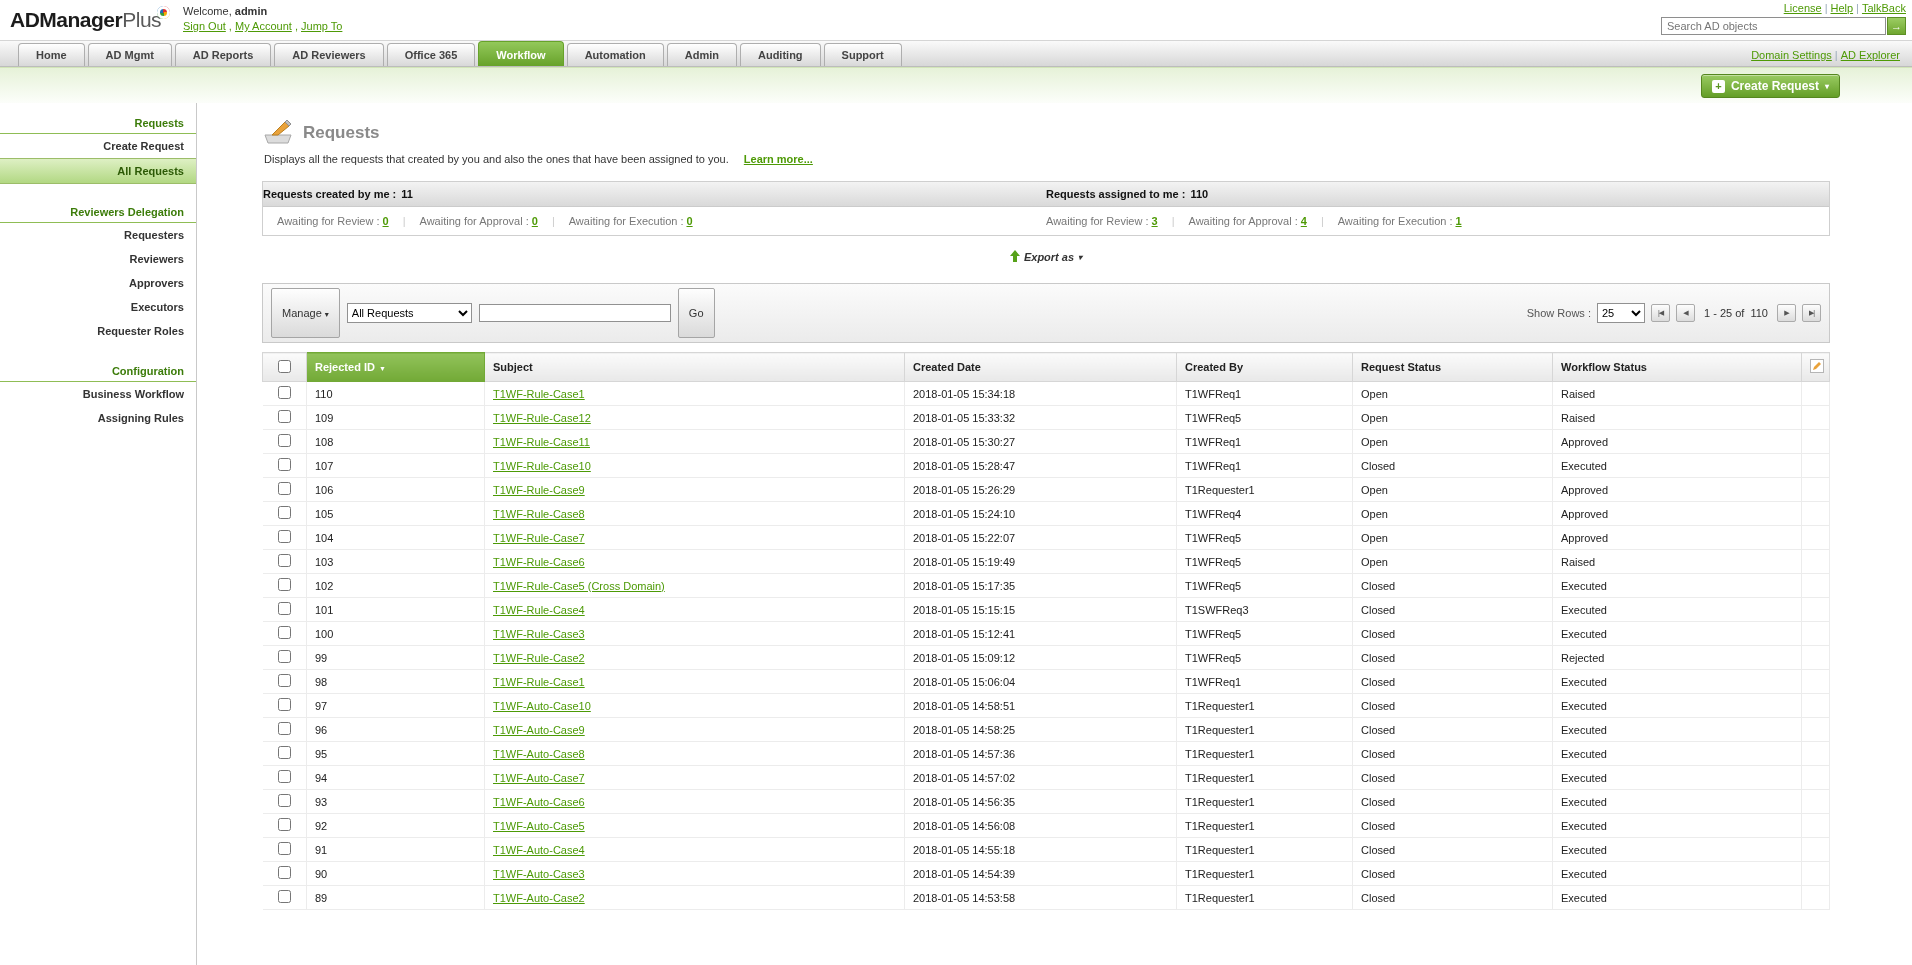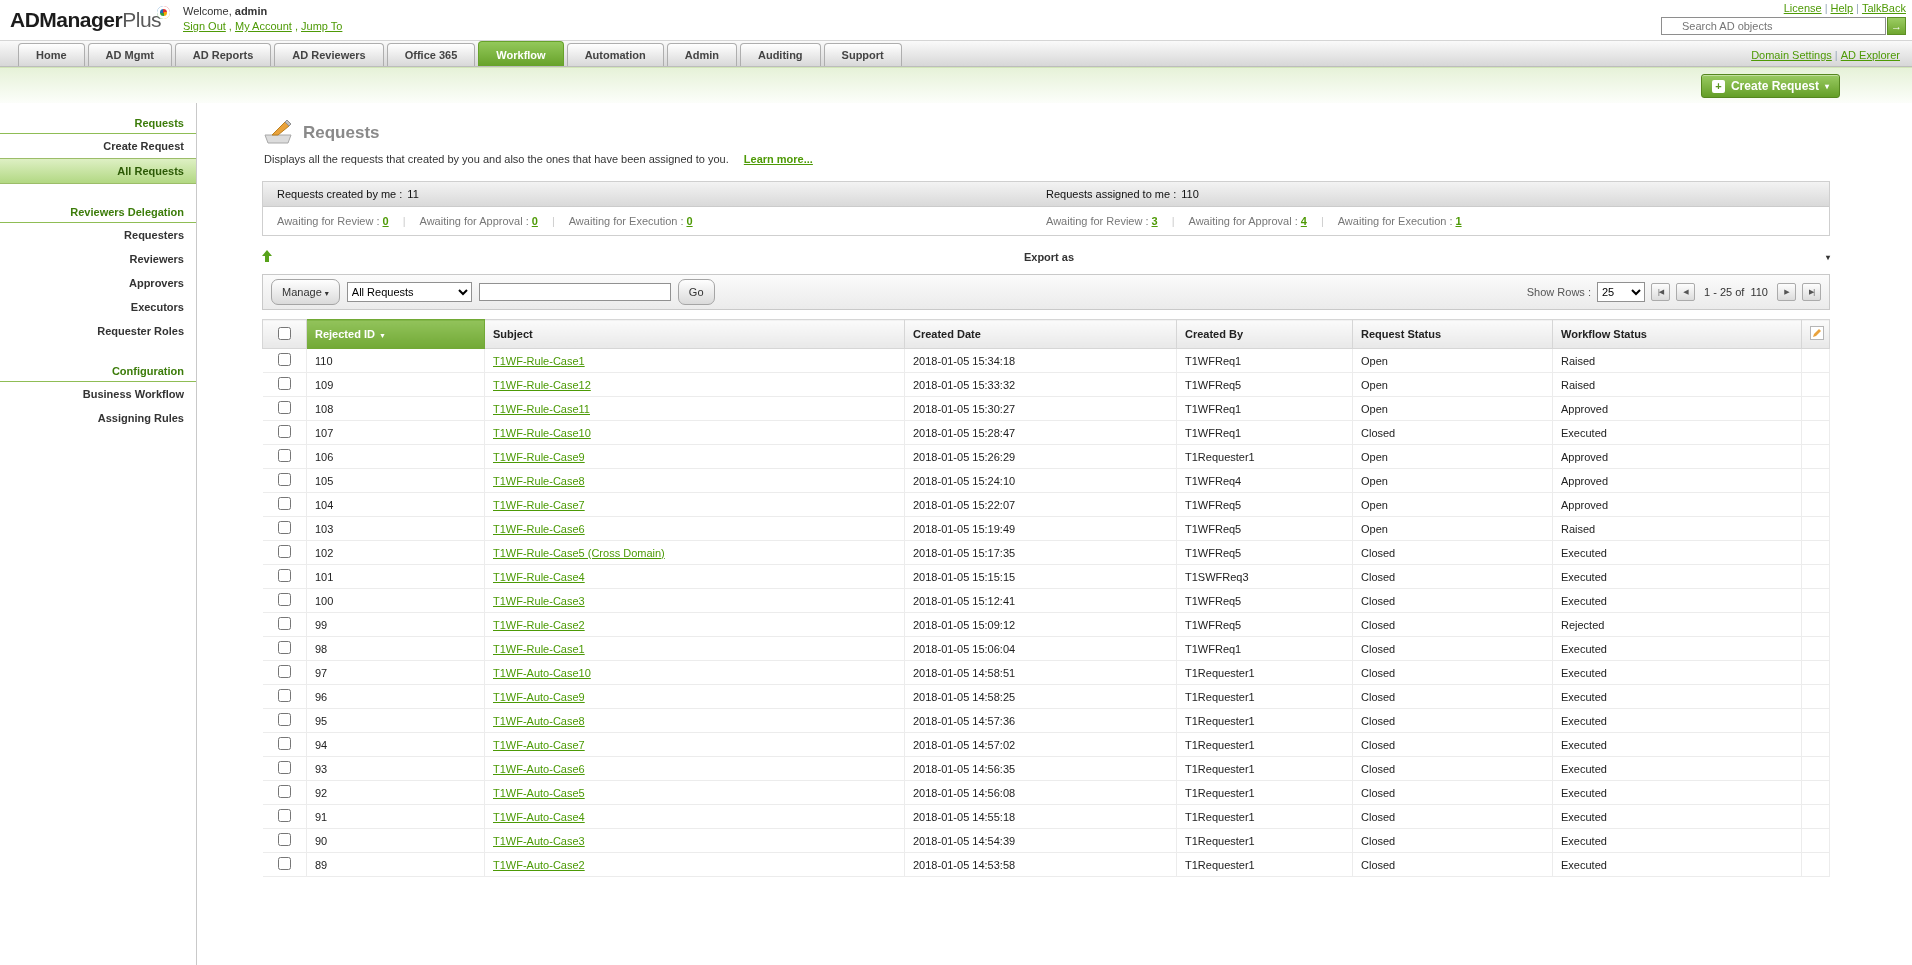--- a/index.html
+++ b/index.html
@@ -19,21 +19,21 @@
   .logo .b1 { font-weight:bold; color:#1c1c1c; }
   .logo .b2 { color:#5a5a5a; }
   .logo-swirl { display:inline-block; width:13px; height:13px; border-radius:50%;
     background:conic-gradient(#d33 0 25%, #f6a800 25% 50%, #3a9a35 50% 75%, #1d6fb8 75% 100%);
     box-shadow: inset 0 0 0 3px #fff; vertical-align:super; margin-left:-4px; }
   .welcome { position:absolute; left:183px; top:4px; line-height:15px; white-space:nowrap; }
   .welcome .user { font-weight:bold; }
   .topright { position:absolute; right:6px; top:2px; text-align:right; }
   .util-links { margin-bottom:3px; font-size:11px; }
   .searchrow { display:flex; align-items:center; justify-content:flex-end; }
-  .search-input { width:225px; height:18px; border:1px solid #8e8e8e; padding:1px 20px; font-size:11px;
+  .search-input { width:225px; height:18px; border:1px solid #8e8e8e; padding:1px 5px; font-size:11px;
     font-family:"Liberation Sans",sans-serif; color:#333; }
   .search-go { width:19px; height:18px; background:linear-gradient(#9ccd63,#6fa62f); border:1px solid #5d8f25;
     color:#fff; display:flex; align-items:center; justify-content:center; font-size:11px; cursor:pointer; margin-left:1px; }
 
   
   .tabbar { height:27px; background:linear-gradient(#fafafa,#d7d7d7); border-top:1px solid #d5d5d5;
     border-bottom:1px solid #bcbcbc; display:flex; align-items:flex-end; padding-left:10px; }
   .tabs { display:flex; align-items:flex-end; gap:3px;padding-left:8px; }
   .tab { background:linear-gradient(#ffffff,#d8d8d8); border:1px solid #aeaeae; border-bottom:none;
     border-radius:4px 4px 0 0; padding:5px 17px; font-weight:bold; color:#444; cursor:pointer; white-space:nowrap; }
@@ -61,35 +61,35 @@
   .sb-gap { height:16px; }
 
   .main { flex:1; padding:16px 82px 0 32px; overflow:hidden; }
   .page-title-row { display:flex; align-items:center; gap:9px; }
   .page-title { font-size:17px; font-weight:bold; color:#8a8a8a; }
   .desc-row { margin:6px 0 0 2px; color:#333; }
   .learn-more { margin-left:12px; font-weight:bold; }
 
   .summary { margin-top:16px; border:1px solid #cfcfcf; }
   .summary-head { display:flex; background:linear-gradient(#f3f3f3,#d9d9d9); border-bottom:1px solid #cbcbcb;
-    padding:6px 14px; font-weight:normal; color:#111;align-items:center; }
+    padding:6px 0; font-weight:bold; color:#111;align-items:center; }
   .summary-head .half, .summary-stats .half { width:50%; display:flex; align-items:center; }
   .summary-head .count { margin-left:5px; }
   .summary-stats { display:flex; padding:8px 14px; color:#777; background:#fff; }
   .stat { white-space:nowrap; }
   .stat-val { color:#4e9a06; font-weight:bold; text-decoration:underline; cursor:pointer; margin-left:3px; }
   .stat-sep { margin:0 14px; color:#ccc; }
 
-  .export-row { display:flex; justify-content:space-between; align-items:center; gap:4px; margin:14px 0 10px;
-    color:#333; font-weight:bold; cursor:pointer; }
+  .export-row { display:flex; justify-content:center; align-items:center; gap:4px; margin:14px 0 19px;
+    color:#333; font-weight:bold; cursor:pointer;font-style:italic; }
 
   .toolbar { display:flex; align-items:center; gap:7px; border:1px solid #c9c9c9;
     background:linear-gradient(#fbfbfb,#ebebeb); padding:4px 8px; }
-  .btn { background:linear-gradient(#fefefe,#dadada); border:1px solid #a5a5a5; border-radius:7px;
-    padding:6px 10px; font-size:11px; color:#333; cursor:pointer; white-space:nowrap; }
+  .btn { background:linear-gradient(#fefefe,#dadada); border:1px solid #a5a5a5; border-radius:2px;
+    padding:18px 10px; font-size:11px; color:#333; cursor:pointer; white-space:nowrap; }
   .filter-select { height:20px; min-width:125px; border:1px solid #919191; background:#fff; font-size:11px;
     font-family:"Liberation Sans",sans-serif; }
   .filter-input { width:192px; height:18px; border:1px solid #919191; padding:1px 4px; font-size:11px;
     font-family:"Liberation Sans",sans-serif; }
   .tb-right { margin-left:auto; display:flex; align-items:center; gap:6px; color:#555; }
   .rows-select { height:20px; width:48px; border:1px solid #919191; background:#fff; font-size:11px;
     font-family:"Liberation Sans",sans-serif; }
   .pg-btn { width:19px; height:18px; display:inline-flex; align-items:center; justify-content:center;
     background:linear-gradient(#fdfdfd,#dcdcdc); border:1px solid #ababab; border-radius:2px;
     font-size:7px; color:#555; cursor:pointer; letter-spacing:-1px; }

